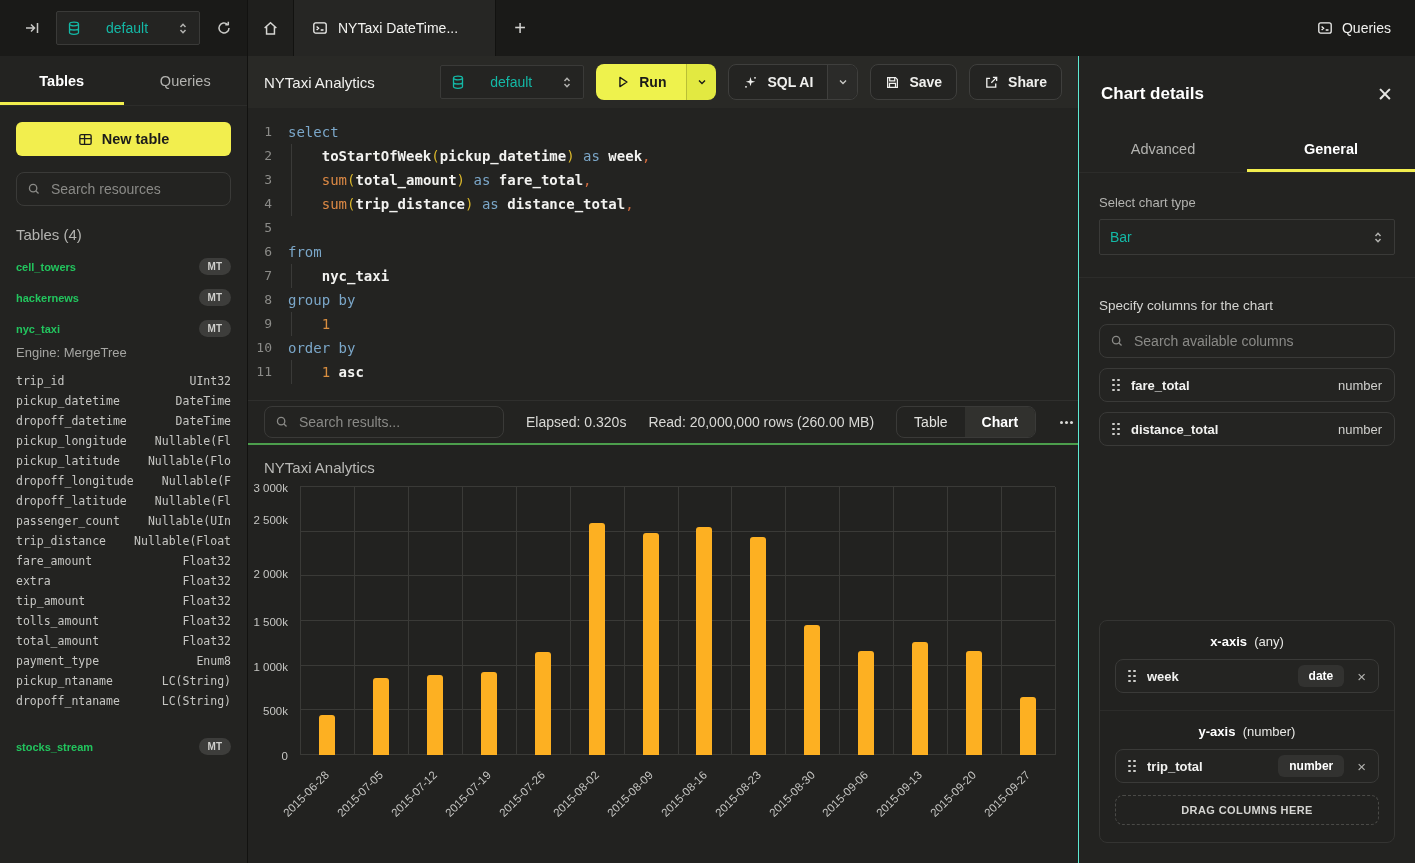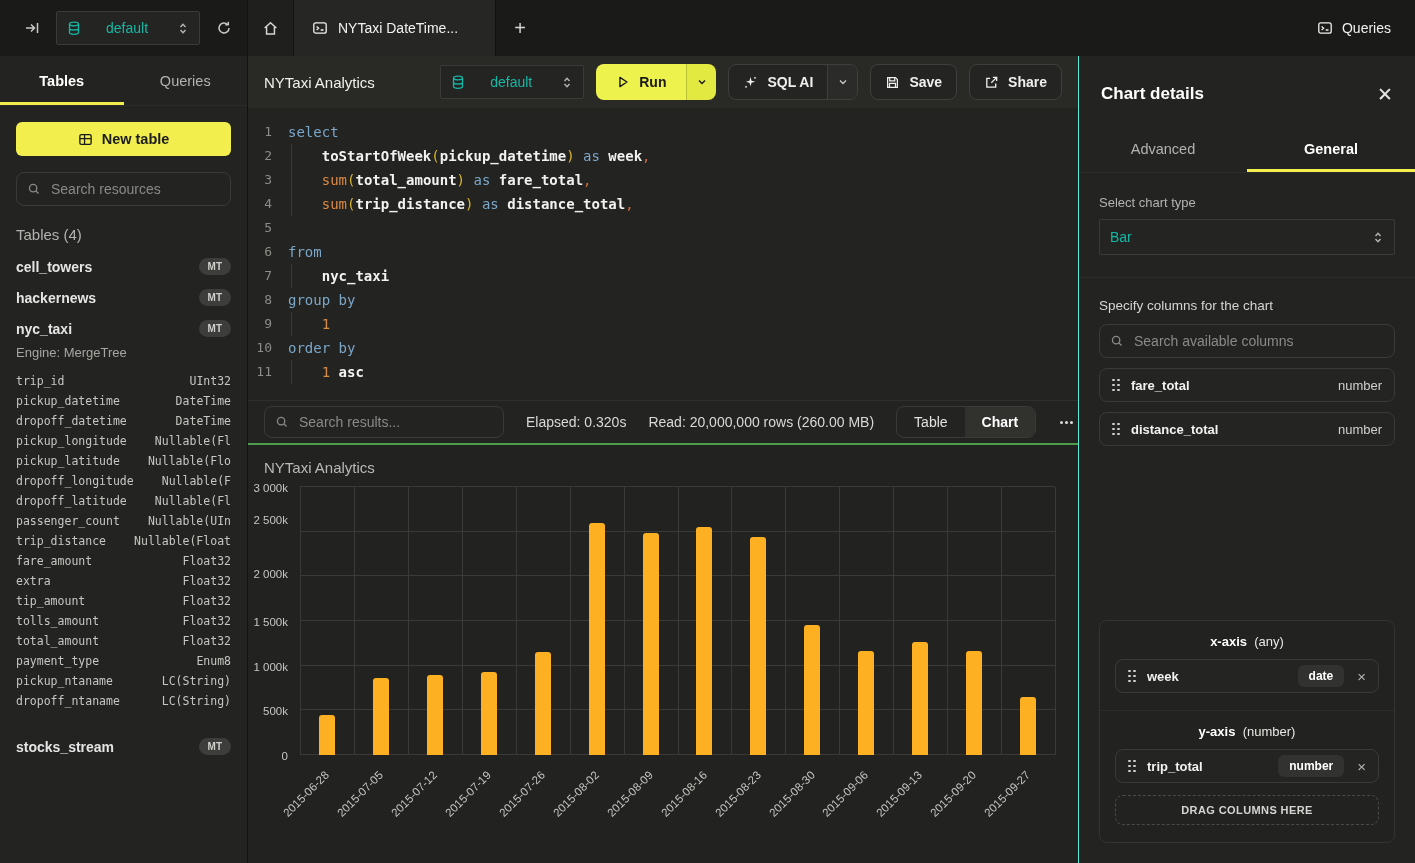--- a/index.html
+++ b/index.html
@@ -35,21 +35,21 @@
   .side-tab { flex:1; display:flex; align-items:center; justify-content:center; color:#b3b3b0; font-size:14.5px; cursor:pointer; }
   .side-tab.active { color:#ffffff; font-weight:700; box-shadow:inset 0 -3px 0 #f2ee4e; }
   .new-table-btn { margin:16px; height:34px; flex:none; background:#f2ee4e; color:#1c1c1a; font-weight:700; font-size:14.5px; border-radius:6px; display:flex; align-items:center; justify-content:center; gap:9px; cursor:pointer; }
   .search-field { margin:0 16px; height:34px; flex:none; display:flex; align-items:center; gap:8px; border:1px solid #3a3a38; border-radius:8px; padding:0 10px; color:#8a8a87; }
   .search-field input { flex:1; background:transparent; border:none; outline:none; color:#e8e8e5; font-family:"Liberation Sans",sans-serif; font-size:14px; min-width:0; }
   .search-field input::placeholder { color:#8a8a87; }
   .section-label { margin:20px 16px 8px; color:#b3b3b0; font-size:15px; }
   .tables-scroll { overflow:hidden; flex:1; }
   .table-row { display:flex; align-items:center; justify-content:space-between; padding:7px 16px; cursor:pointer; }
   .table-row.gap { margin-top:14px; }
-  .table-name { font-weight:600; font-size:14px; color:#e5e5e5; }
+  .table-name { font-weight:600; font-size:11px; color:#22c55e; }
   .mt-badge { background:#3d3d3b; color:#cfcfcc; font-size:10px; font-weight:700; padding:3px 9px; border-radius:10px; }
   .engine-line { padding:1px 16px 9px; color:#a5a5a2; font-size:13px; }
   .col-list { padding:2px 16px 6px; font-family:"DejaVu Sans Mono", monospace; font-size:11.5px; }
   .col-row { display:flex; justify-content:space-between; line-height:20px; color:#c6c6c3; white-space:nowrap; }
   .col-type { text-align:right; }
 
   
   .main { width:830px; flex:none; display:flex; flex-direction:column; background:#232321; }
   .query-header { height:52px; flex:none; background:#292926; display:flex; align-items:center; gap:12px; padding:0 16px; }
   .query-title { flex:1; font-size:15px; color:#f0f0ee; }

